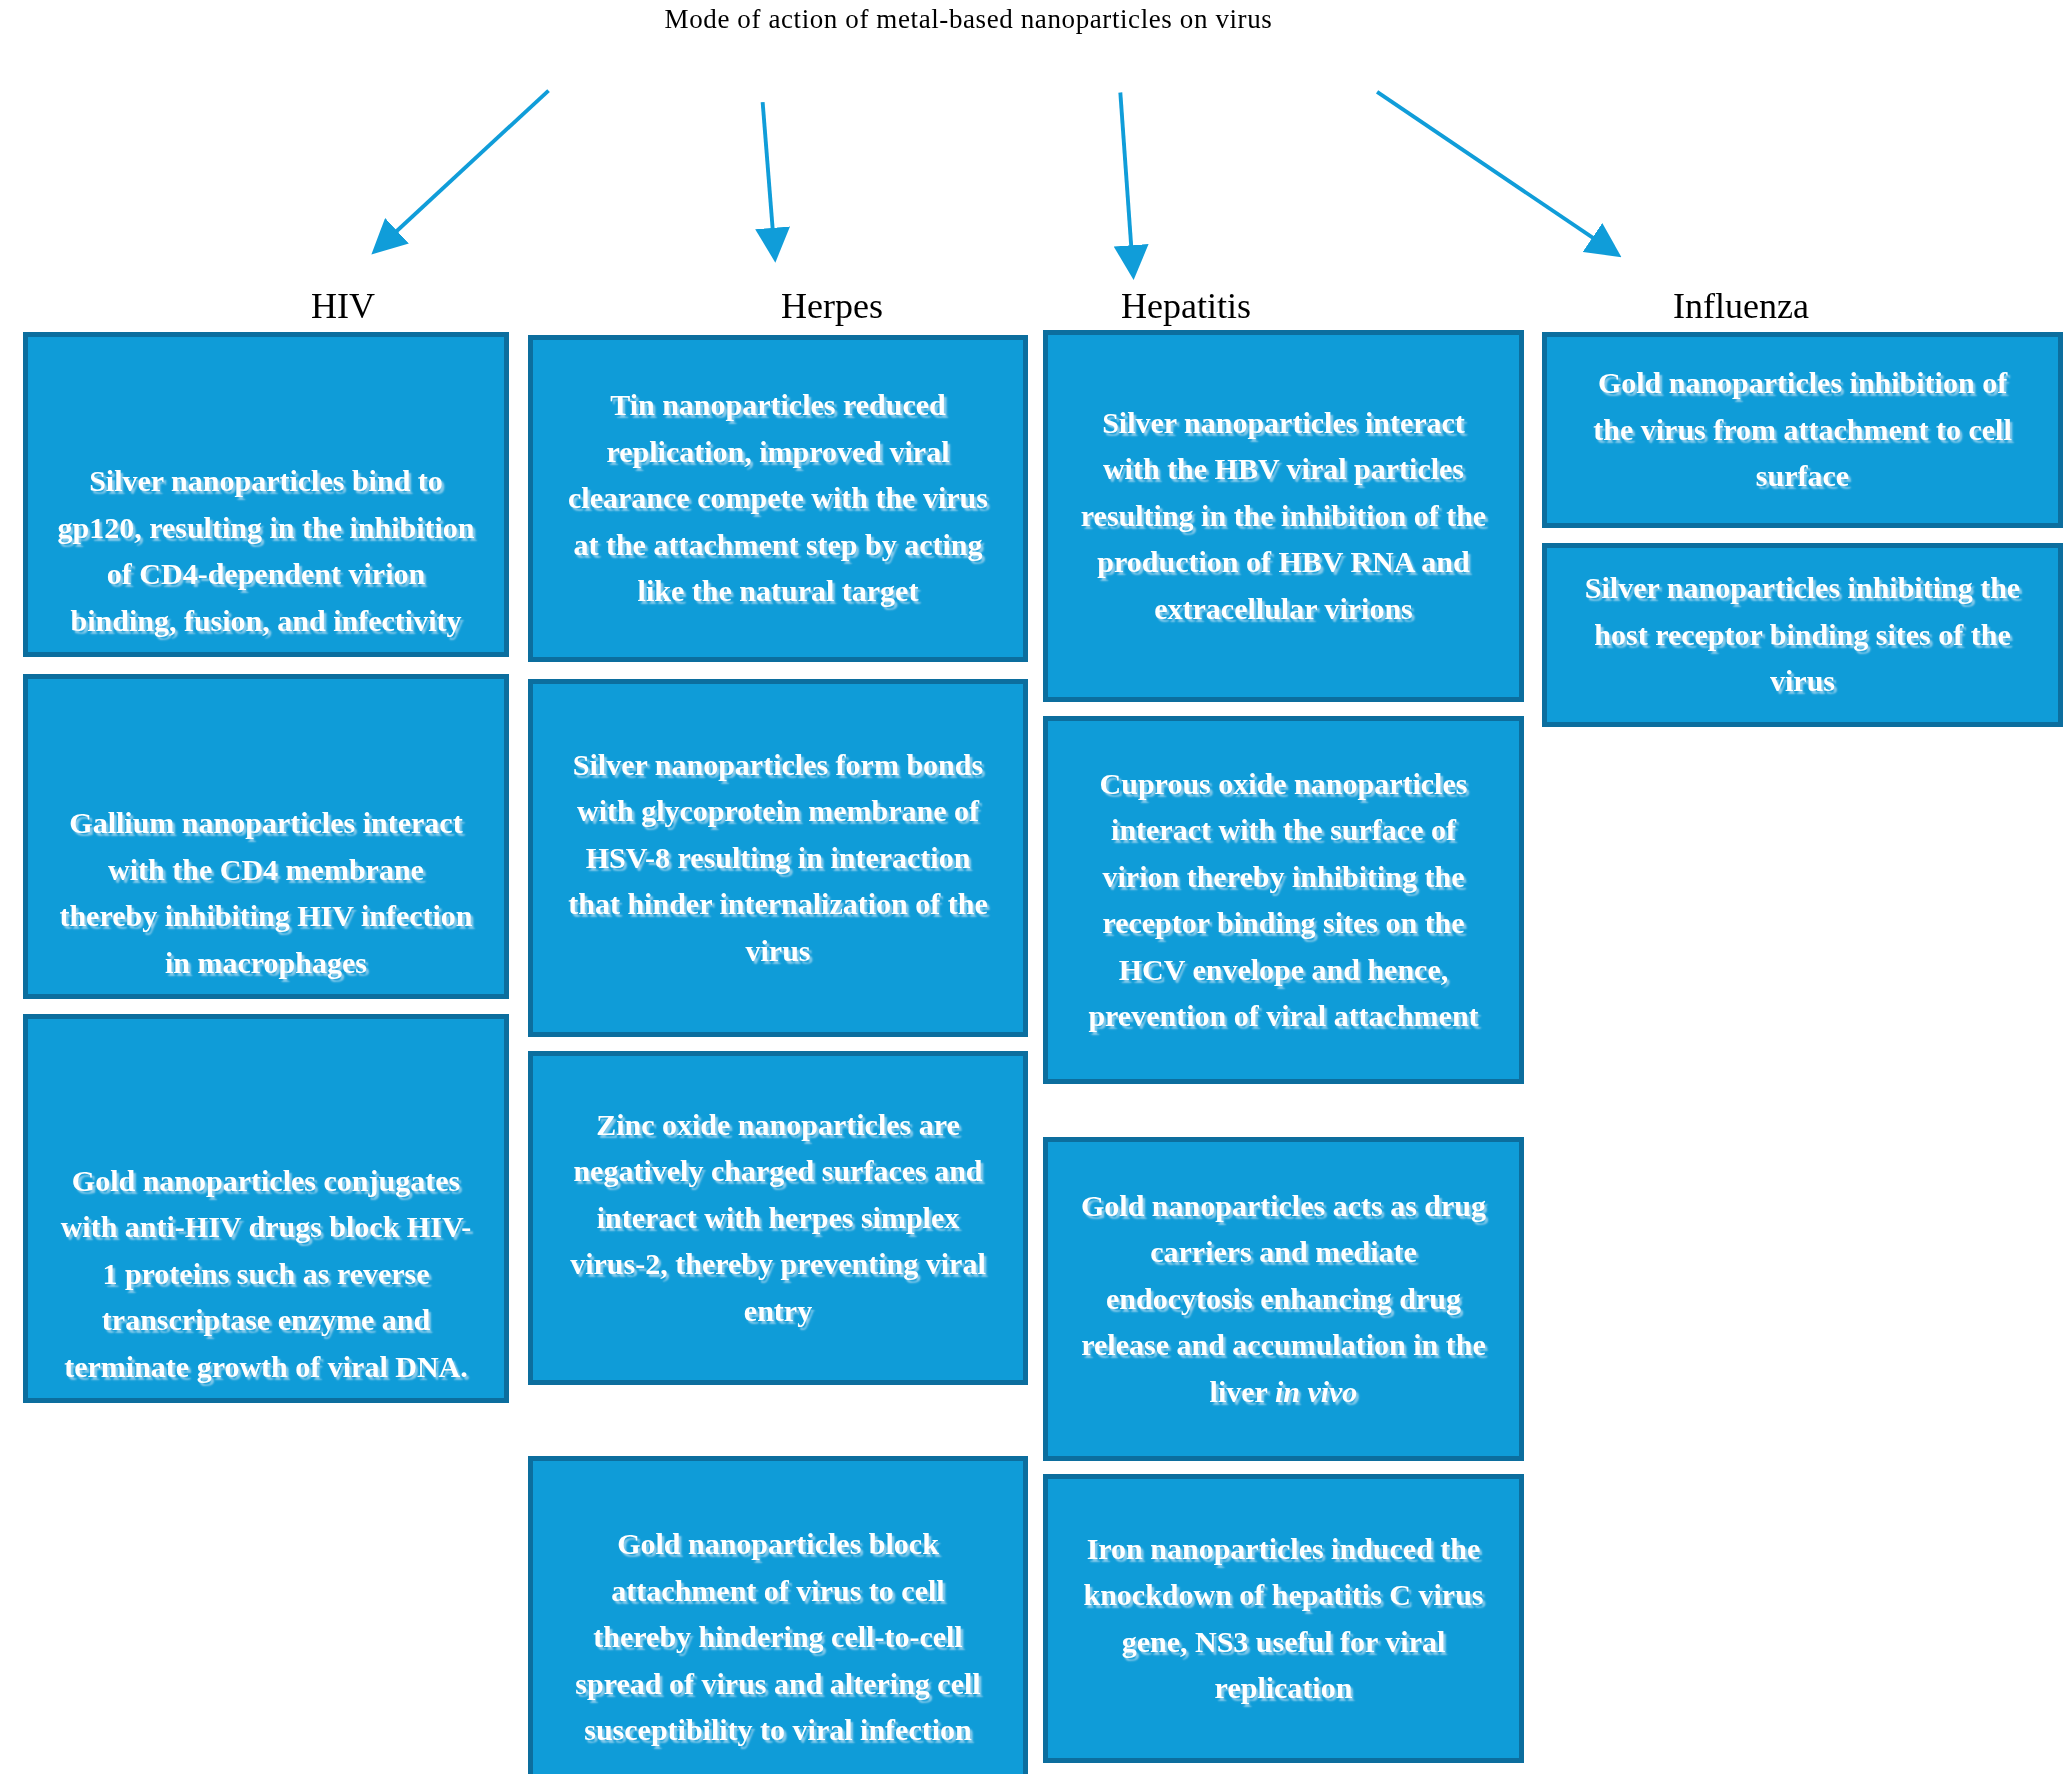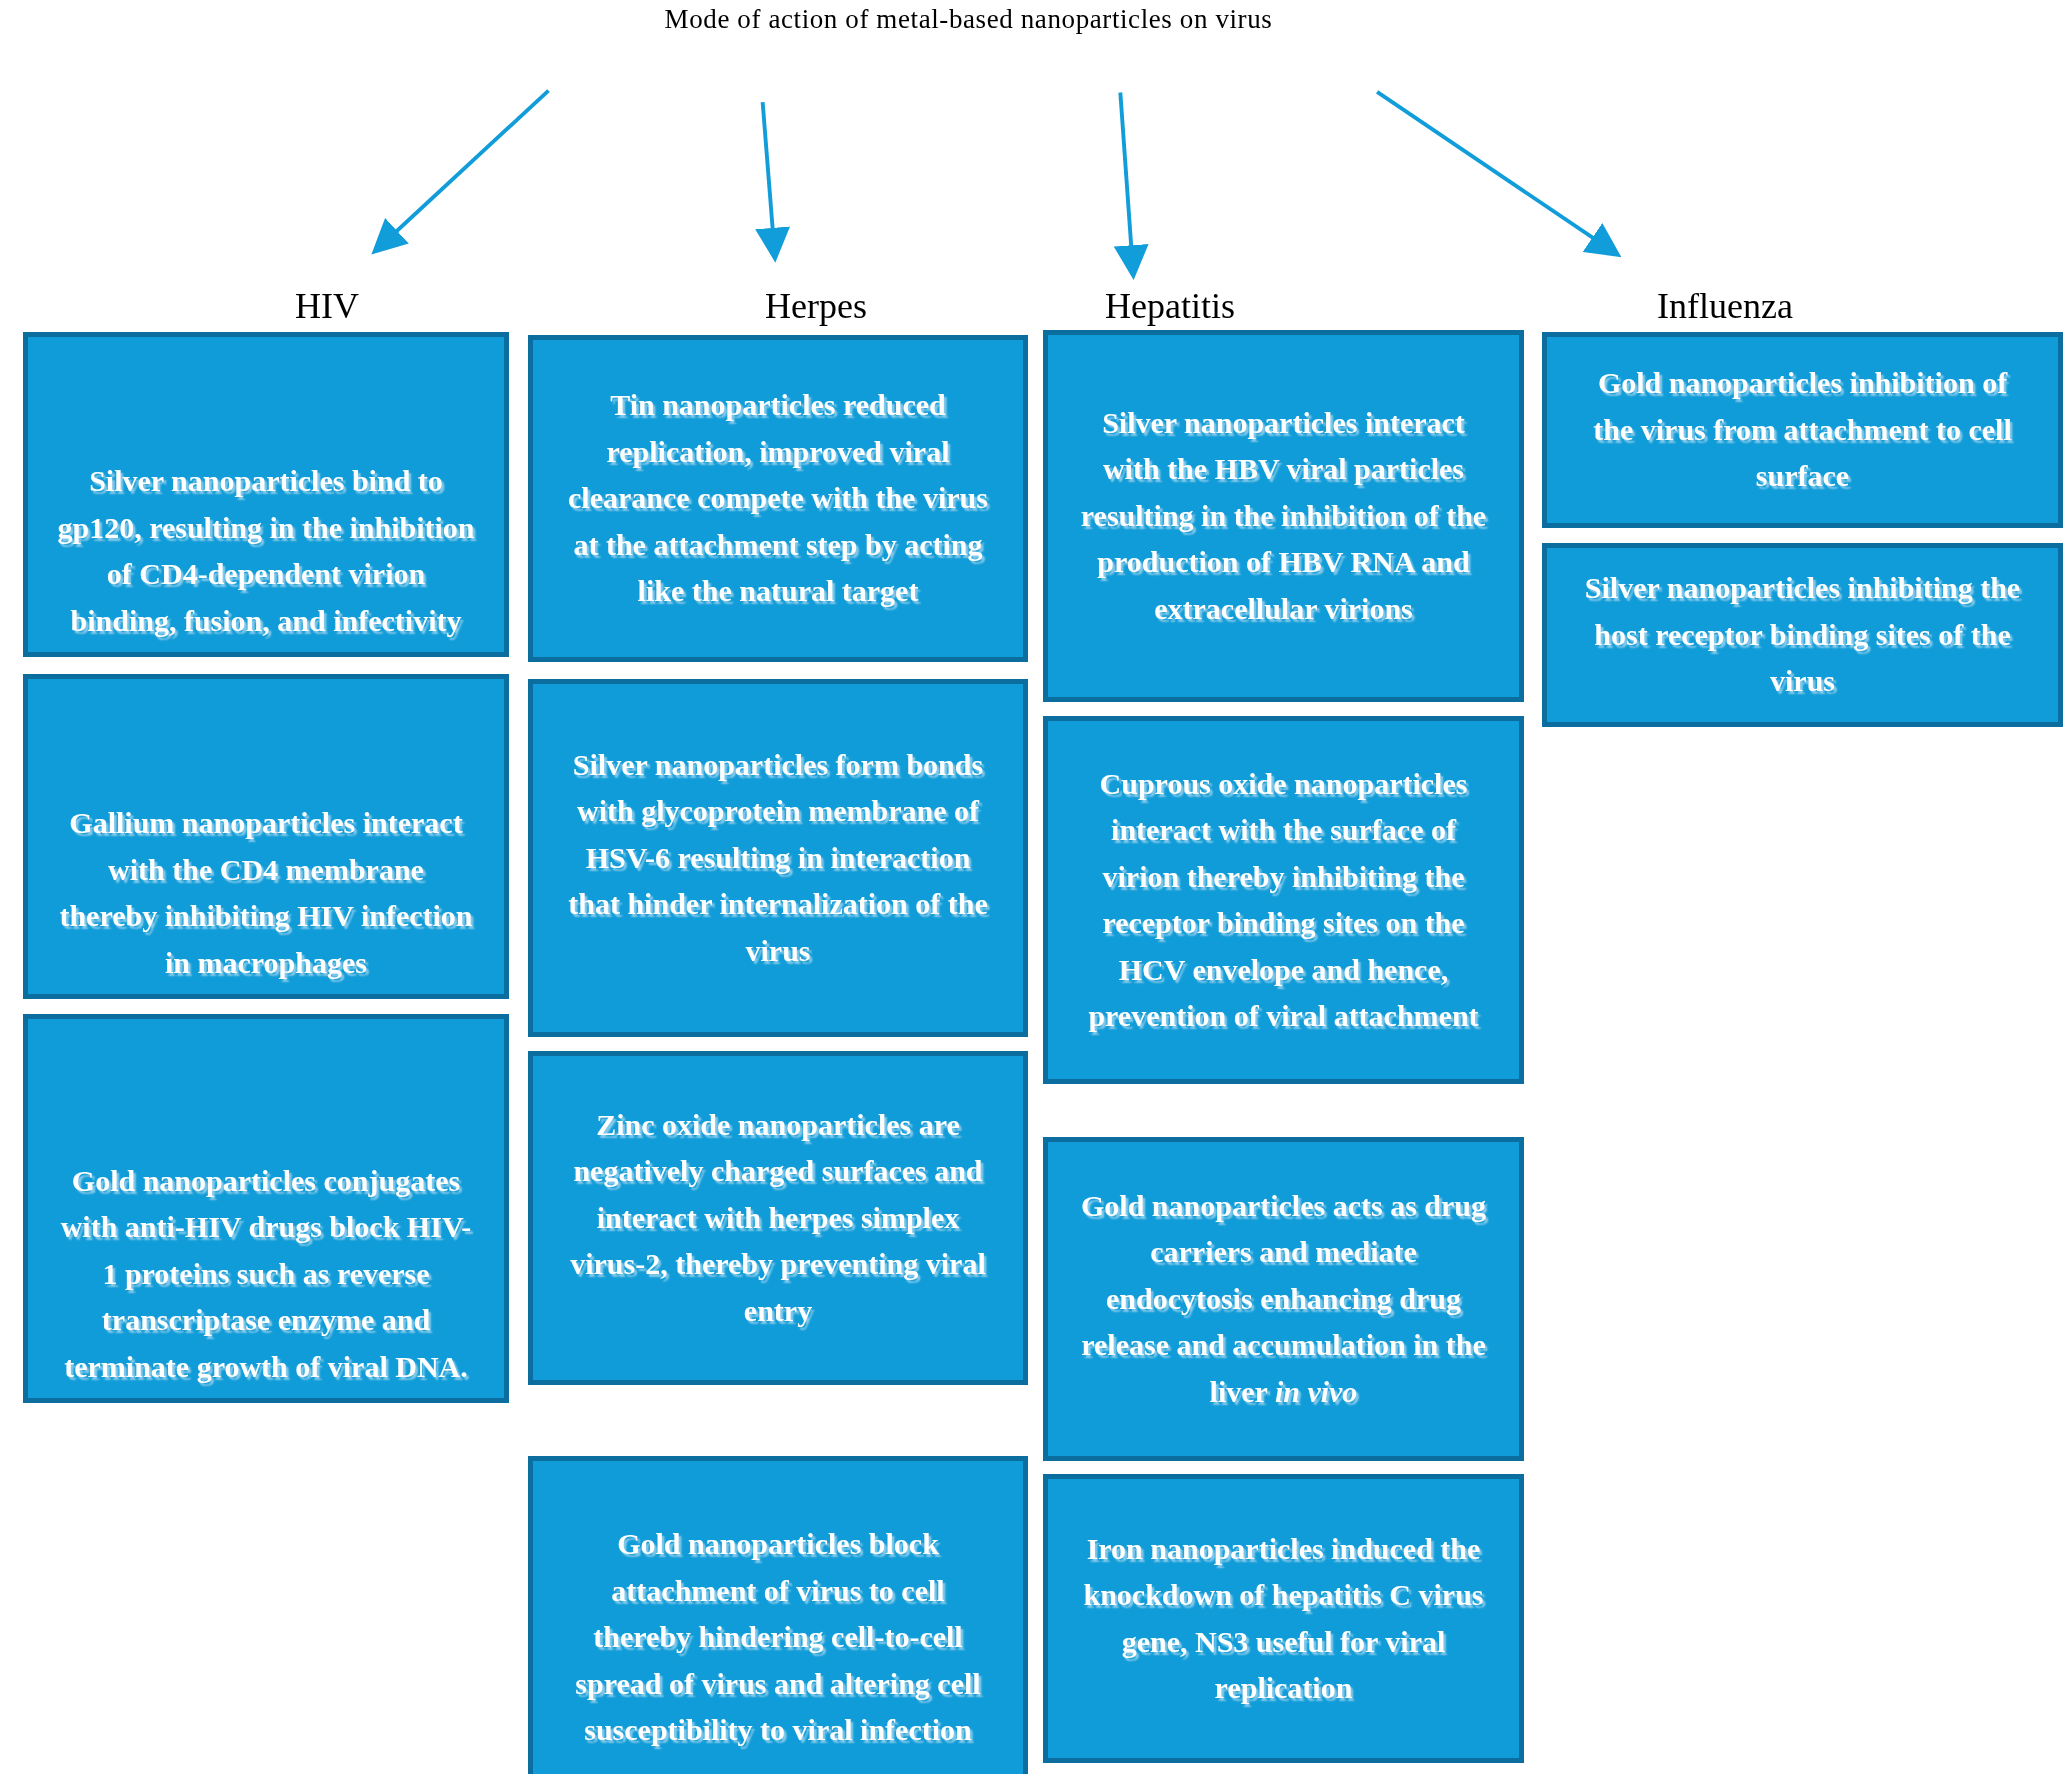--- a/index.html
+++ b/index.html
@@ -13,21 +13,21 @@
   }
   .title{
     position:absolute; top:3.9px; left:0; width:1937px; text-align:center;
     font-size:27px; color:var(--heading-text); letter-spacing:0.6px;
   }
   #arrow-layer{position:absolute; left:0; top:0; width:2066px; height:304px;}
   .arrow-line{stroke:var(--arrow); stroke-width:6; fill:none;}
   #ah path{fill:var(--arrow);}
   .col-header{
     position:absolute; top:285px; transform:translateX(-50%);
-    font-size:36px; color:var(--heading-text); white-space:nowrap;
+    font-size:36px; color:var(--heading-text); white-space:nowrap;margin-left:16px;
   }
   .box{
     position:absolute; box-sizing:border-box;
     background:var(--box-fill); border:5.2px solid var(--box-border);
     color:var(--box-text); font-weight:bold; font-size:30px; line-height:1.55;
     display:flex; align-items:center; justify-content:center; text-align:center;
     padding:7.8px 29px;
     text-shadow:2.6px 2.6px 1.9px rgba(175,218,240,0.75);
   }
   .box .iv{font-style:italic;}
@@ -85,21 +85,21 @@
     <span>Gallium nanoparticles interact with the CD4 membrane thereby inhibiting HIV infection in macrophages</span>
   </div>
   <div class="box c1 c1b3">
     <span>Gold nanoparticles conjugates with anti-HIV drugs block HIV-1 proteins such as reverse transcriptase enzyme and terminate growth of viral DNA.</span>
   </div>
 
   <div class="box c2 c2b1">
     <span>Tin nanoparticles reduced replication, improved viral clearance compete with the virus at the attachment step by acting like the natural target</span>
   </div>
   <div class="box c2 c2b2">
-    <span>Silver nanoparticles form bonds with glycoprotein membrane of HSV-6 resulting in interaction that hinder internalization of the virus</span>
+    <span>Silver nanoparticles form bonds with glycoprotein membrane of HSV-8 resulting in interaction that hinder internalization of the virus</span>
   </div>
   <div class="box c2 c2b3">
     <span>Zinc oxide nanoparticles are negatively charged surfaces and interact with herpes simplex virus-2, thereby preventing viral entry</span>
   </div>
   <div class="box c2 c2b4">
     <span>Gold nanoparticles block attachment of virus to cell thereby hindering cell-to-cell spread of virus and altering cell susceptibility to viral infection</span>
   </div>
 
   <div class="box c3 c3b1">
     <span>Silver nanoparticles interact with the HBV viral particles resulting in the inhibition of the production of HBV RNA and extracellular virions</span>

